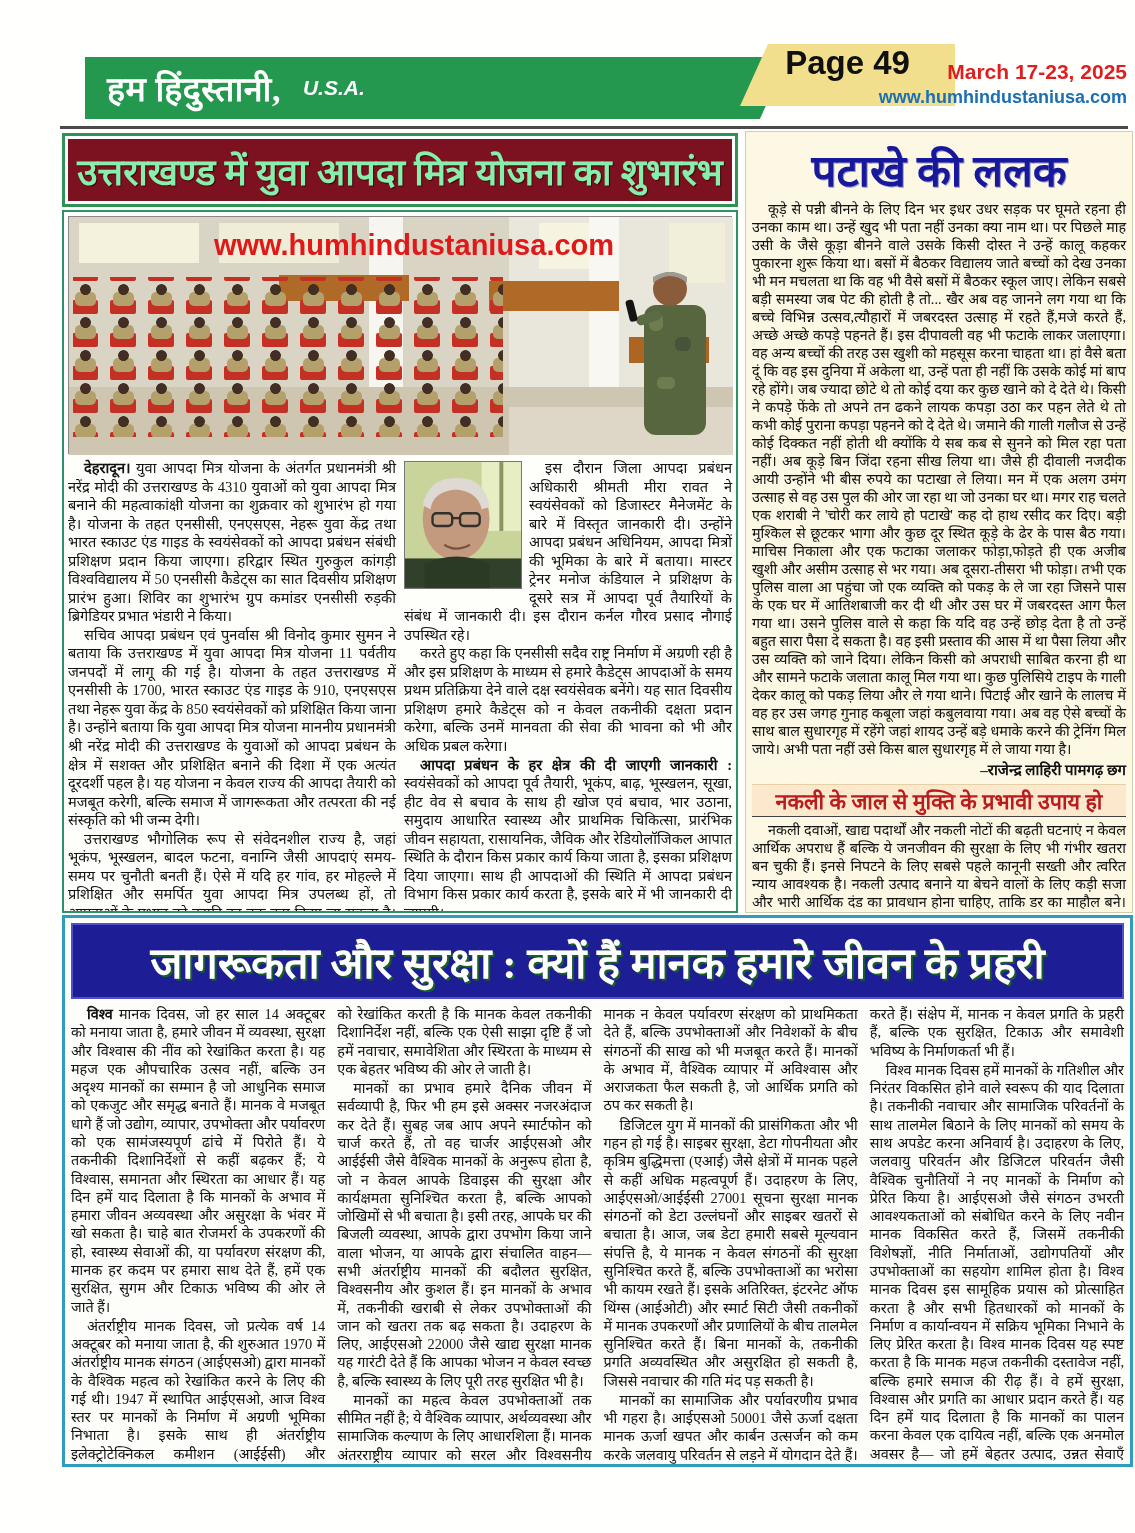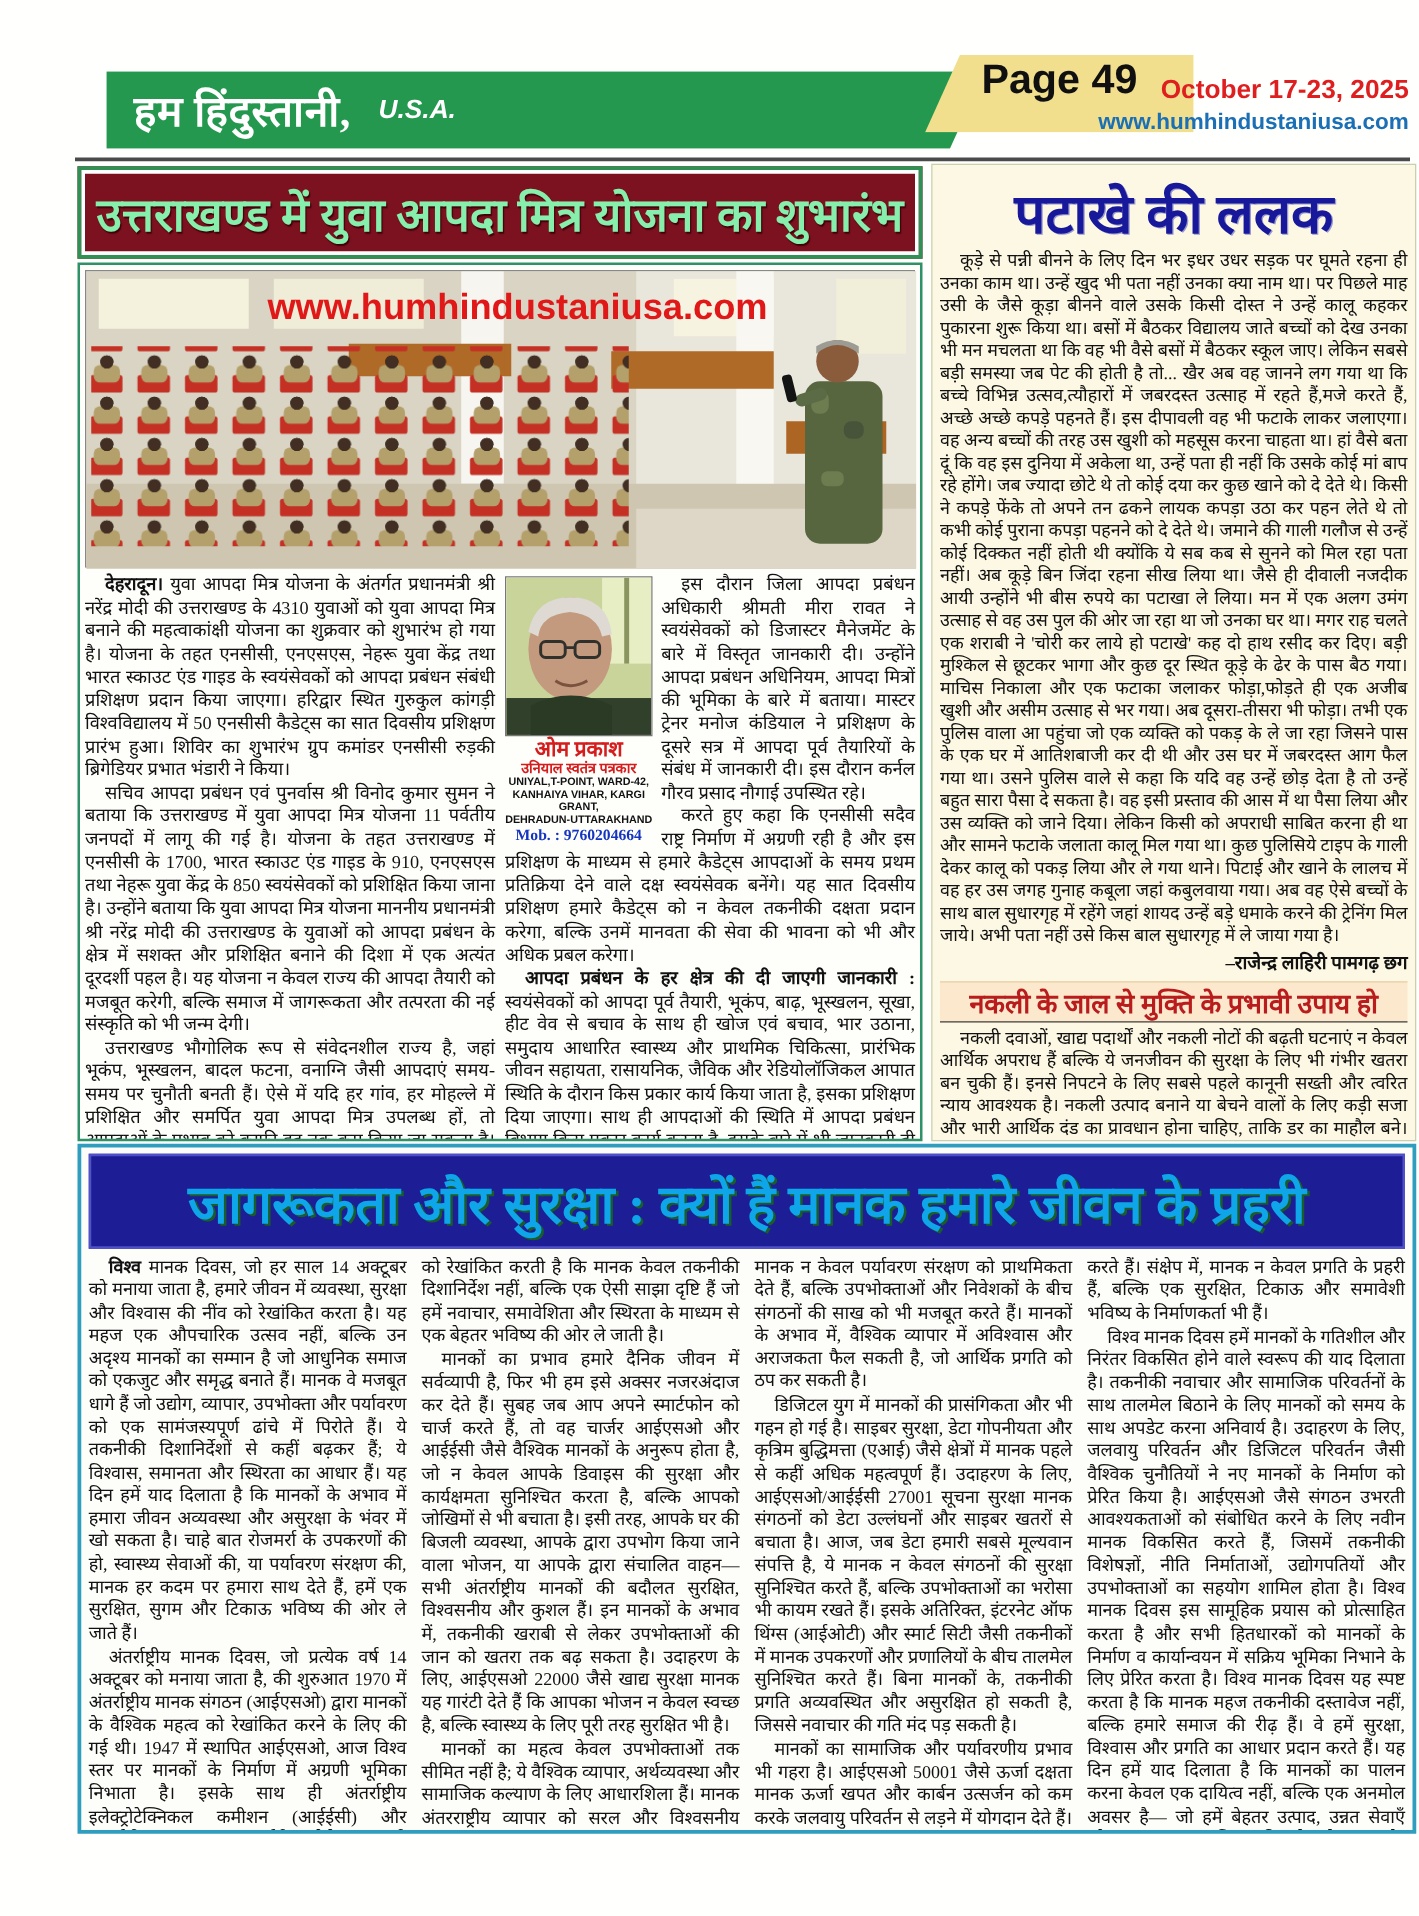--- a/index.html
+++ b/index.html
@@ -48,41 +48,41 @@
   .small-body p { text-indent:16px; }
   .byline { text-align:right; font-weight:bold; font-size:15px; margin-top:1px; }
   .fake-head { margin-top:5px; background:#fbe8cd; color:#b91c1c; font-weight:bold; font-size:21.5px;
     text-align:center; padding:1px 0; border-top:1px solid #e7cfa6; border-bottom:1px solid #404040; }
 
   
   .bottom-article { position:absolute; left:62px; top:915px; width:1071px; height:552px;
     border:3px solid #2f9dbe; background:#fdfdfa; padding:5px 6px; overflow:hidden; }
   .bottom-headline { background:#1d1d96; border:2px solid #5050c8; height:76px;
     display:flex; align-items:center; justify-content:center; }
-  .bottom-headline h2 { color:#0ea5e9; font-size:43px; font-weight:bold; white-space:nowrap; text-shadow:2px 2px 0 #1a5c2a; }
+  .bottom-headline h2 { color:#ffffff; font-size:43px; font-weight:bold; white-space:nowrap; text-shadow:2px 2px 0 #1a5c2a; }
   .bottom-cols { display:flex; gap:12px; margin-top:6px; }
   .bcol { flex:1; font-size:14.4px; line-height:1.27; text-align:justify; }
   .bcol p { text-indent:16px; margin-bottom:1px; }
   .bcol p.cont { text-indent:0; }
   .lead-word { font-weight:bold; }
 </style>
 </head>
 <body>
 
 <div class="page">
 
   <div class="masthead-green">
     <span class="masthead-title">हम हिंदुस्तानी,</span>
     <span class="masthead-usa">U.S.A.</span>
   </div>
   <div class="page-box">
     <span>Page 49</span>
   </div>
   <div class="issue-block">
-    <div class="issue-date">October 17-23, 2025</div>
+    <div class="issue-date">March 17-23, 2025</div>
     <div class="issue-site">www.humhindustaniusa.com</div>
   </div>
   <div class="header-rule"></div>
 
   <div class="headline-box">
     <h1>उत्तराखण्ड में युवा आपदा मित्र योजना का शुभारंभ</h1>
   </div>
 
   <div class="article-frame">
 
@@ -145,28 +145,20 @@
             <rect x="96" y="0" width="4" height="70" fill="#8a9460"></rect>
             <rect x="0" y="98" width="118" height="30" fill="#31402a"></rect>
             <ellipse cx="52" cy="58" rx="34" ry="42" fill="#c49a7e"></ellipse>
             <path d="M18 44 q6 -28 34 -28 q30 0 34 30 l-8 2 q-4 -18 -26 -20 q-24 2 -26 20 z" fill="#ded9d2"></path>
             <rect x="28" y="52" width="20" height="13" rx="4" fill="none" stroke="#30302c" stroke-width="2.4"></rect>
             <rect x="56" y="52" width="20" height="13" rx="4" fill="none" stroke="#30302c" stroke-width="2.4"></rect>
             <line x1="48" y1="57" x2="56" y2="57" stroke="#30302c" stroke-width="2.4"></line>
             <path d="M40 84 q12 8 26 0" stroke="#7a5340" stroke-width="2.4" fill="none"></path>
             <path d="M20 104 q32 -16 66 0 l0 24 l-66 0 z" fill="#2a3a24"></path>
           </svg>
-          <figcaption>
-            <div class="cap-name">ओम प्रकाश</div>
-            <div class="cap-role">उनियाल स्वतंत्र पत्रकार</div>
-            <div class="cap-addr">UNIYAL,T-POINT, WARD-42,</div>
-            <div class="cap-addr">KANHAIYA VIHAR,  KARGI GRANT,</div>
-            <div class="cap-addr">DEHRADUN-UTTARAKHAND</div>
-            <div class="cap-mob">Mob. : 9760204664</div>
-          </figcaption>
         </figure>
         <p>इस दौरान जिला आपदा प्रबंधन अधिकारी श्रीमती मीरा रावत ने स्वयंसेवकों को डिजास्टर मैनेजमेंट के बारे में विस्तृत जानकारी दी। उन्होंने आपदा प्रबंधन अधिनियम, आपदा मित्रों की भूमिका के बारे में बताया। मास्टर ट्रेनर मनोज कंडियाल ने प्रशिक्षण के दूसरे सत्र में आपदा पूर्व तैयारियों के संबंध में जानकारी दी। इस दौरान कर्नल गौरव प्रसाद नौगाई उपस्थित रहे।</p>
         <p>करते हुए कहा कि एनसीसी सदैव राष्ट्र निर्माण में अग्रणी रही है और इस प्रशिक्षण के माध्यम से हमारे कैडेट्स आपदाओं के समय प्रथम प्रतिक्रिया देने वाले दक्ष स्वयंसेवक बनेंगे। यह सात दिवसीय प्रशिक्षण हमारे कैडेट्स को न केवल तकनीकी दक्षता प्रदान करेगा, बल्कि उनमें मानवता की सेवा की भावना को भी और अधिक प्रबल करेगा।</p>
         <p><b>आपदा प्रबंधन के हर क्षेत्र की दी जाएगी जानकारी :</b> <span>स्वयंसेवकों को आपदा पूर्व तैयारी, भूकंप, बाढ़, भूस्खलन, सूखा, हीट वेव से बचाव के साथ ही खोज एवं बचाव, भार उठाना, समुदाय आधारित स्वास्थ्य और प्राथमिक चिकित्सा, प्रारंभिक जीवन सहायता, रासायनिक, जैविक और रेडियोलॉजिकल आपात स्थिति के दौरान किस प्रकार कार्य किया जाता है, इसका प्रशिक्षण दिया जाएगा। साथ ही आपदाओं की स्थिति में आपदा प्रबंधन विभाग किस प्रकार कार्य करता है, इसके बारे में भी जानकारी दी जाएगी।</span></p>
 
       </div>
     </div>
   </div>
 
   <div class="right-col">

